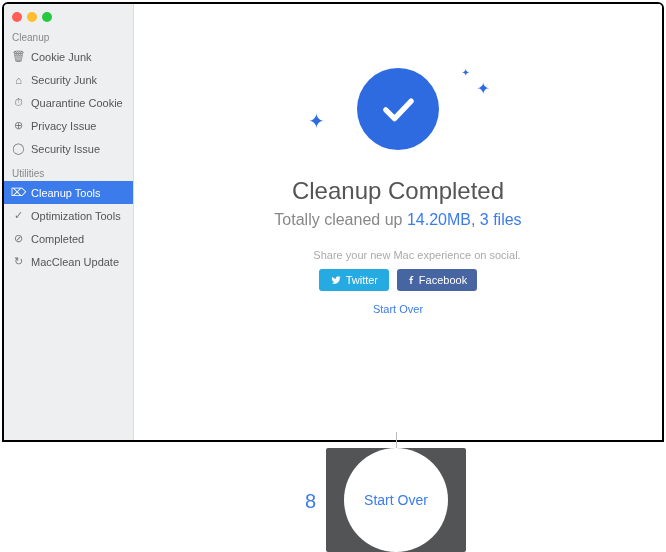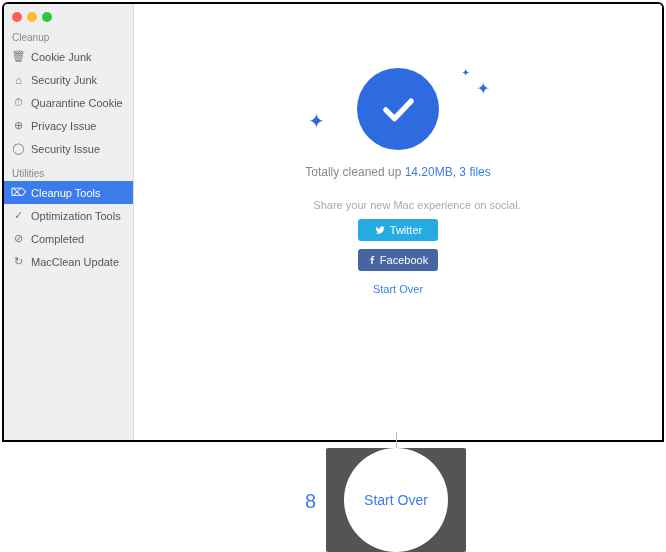--- a/index.html
+++ b/index.html
@@ -106,36 +106,35 @@
   .spark1 { font-size: 20px; left: 10px; top: 50px; }
   .spark2 { font-size: 10px; right: 28px; top: 8px; }
   .spark3 { font-size: 16px; right: 8px; top: 20px; }
   h1.completed {
     font-size: 24px;
     font-weight: 400;
     color: #555;
     margin-top: 18px;
   }
   .subline {
-    font-size: 12px;
+    font-size: 16px;
     color: #888;
     margin-top: 6px;
   }
   .subline .hl { color: #3b7bec; }
   .share-line {
     font-size: 11px;
     color: #aaa;
     margin-top: 20px;
     margin-left: 38px;
   }
   .share-buttons {
     display: flex;
     gap: 8px;
     margin-top: 8px;
-    flex-direction: column;
   }
   .btn {
     display: flex;
     align-items: center;
     justify-content: center;
     gap: 4px;
     color: #fff;
     font-size: 11px;
     border-radius: 3px;
     padding: 5px 10px;
@@ -257,20 +256,21 @@
       <div class="check-badge-wrap">
         <span class="sparkle spark1">✦</span>
         <span class="sparkle spark2">✦</span>
         <span class="sparkle spark3">✦</span>
         <div class="check-badge">
           <svg width="42" height="42" viewBox="0 0 24 24" fill="none">
             <path d="M5 12.5 L10 17.5 L19.5 7.5" stroke="#fff" stroke-width="3" stroke-linecap="round" stroke-linejoin="round"></path>
           </svg>
         </div>
       </div>
+      <h1 class="completed">Cleanup Completed</h1>
       <div class="subline">
         <span>Totally cleaned up </span><span class="hl">14.20MB, 3 files</span>
       </div>
       <div class="share-line">Share your new Mac experience on social.</div>
       <div class="share-buttons">
         <div class="btn btn-tw">
           <svg width="12" height="10" viewBox="0 0 24 24">
               <path fill="#fff" d="M23 3a10.9 10.9 0 0 1-3.14 1.53A4.48 4.48 0 0 0 12 8v1A10.66 10.66 0 0 1 3 4s-4 9 5 13a11.64 11.64 0 0 1-7 2c9 5 20 0 20-11.5a4.5 4.5 0 0 0-.08-.83A7.72 7.72 0 0 0 23 3z"></path>
             </svg>
           <span>Twitter</span>

